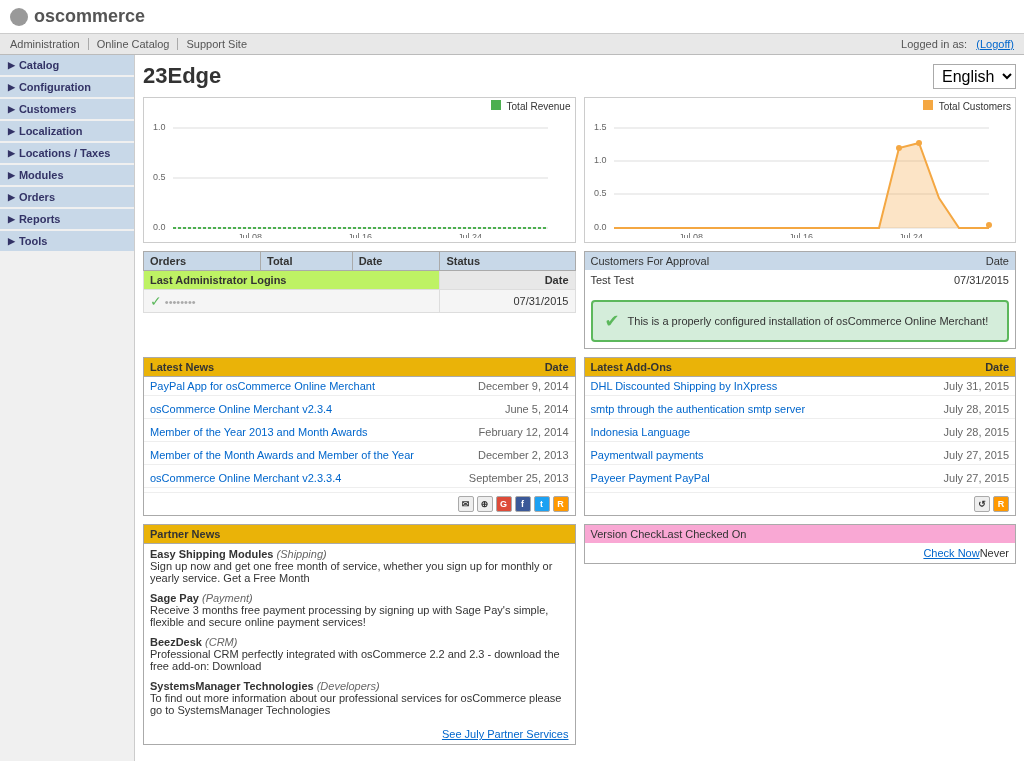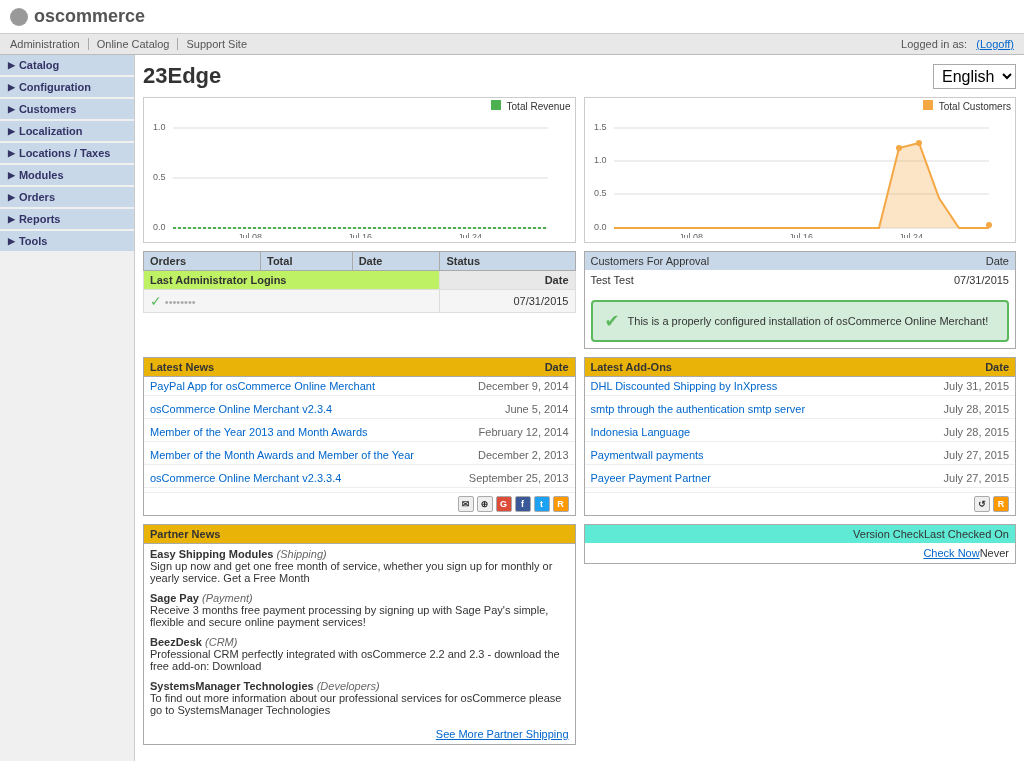--- a/index.html
+++ b/index.html
@@ -372,21 +372,21 @@
             </div>
           </div>
           <div class="news-item" style="padding:3px 6px;">
             <div class="news-row">
               <span style="color:#0066cc; cursor:pointer;">Paymentwall payments</span>
               <span class="news-date">July 27, 2015</span>
             </div>
           </div>
           <div class="news-item" style="padding:3px 6px;">
             <div class="news-row">
-              <span style="color:#0066cc; cursor:pointer;">Payeer Payment Partner</span>
+              <span style="color:#0066cc; cursor:pointer;">Payeer Payment PayPal</span>
               <span class="news-date">July 27, 2015</span>
             </div>
           </div>
           <div class="social-row">
             <div class="social-icon" style="background:#eee;">↺</div>
             <div class="social-icon" style="background:#f90; color:white;">R</div>
           </div>
         </div>
       </div>
     </div>
@@ -412,28 +412,28 @@
             <span class="partner-title">BeezDesk</span>
             <span class="partner-type"> (CRM)</span>
             <div>Professional CRM perfectly integrated with osCommerce 2.2 and 2.3 - download the free add-on: Download</div>
           </div>
           <div class="partner-item">
             <span class="partner-title">SystemsManager Technologies</span>
             <span class="partner-type"> (Developers)</span>
             <div>To find out more information about our professional services for osCommerce please go to SystemsManager Technologies</div>
           </div>
           <div style="text-align:right; padding-top:4px;">
-            <a style="color:#0066cc; text-decoration:underline; cursor:pointer;">See More Partner Shipping</a>
+            <a style="color:#0066cc; text-decoration:underline; cursor:pointer;">See July Partner Services</a>
           </div>
         </div>
       </div>
 
       <div class="col-right">
         <div style="border:1px solid #aaa;">
-          <div style="background:#5eead4; padding:3px 6px; display:flex; justify-content:flex-end;">
+          <div style="background:#f9a8d4; padding:3px 6px; display:flex; justify-content:flex-start;">
             <span>Version Check</span>
             <span>Last Checked On</span>
           </div>
           <div class="version-row">
             <a class="check-now-link">Check Now</a>
             <span>Never</span>
           </div>
         </div>
       </div>
     </div>

